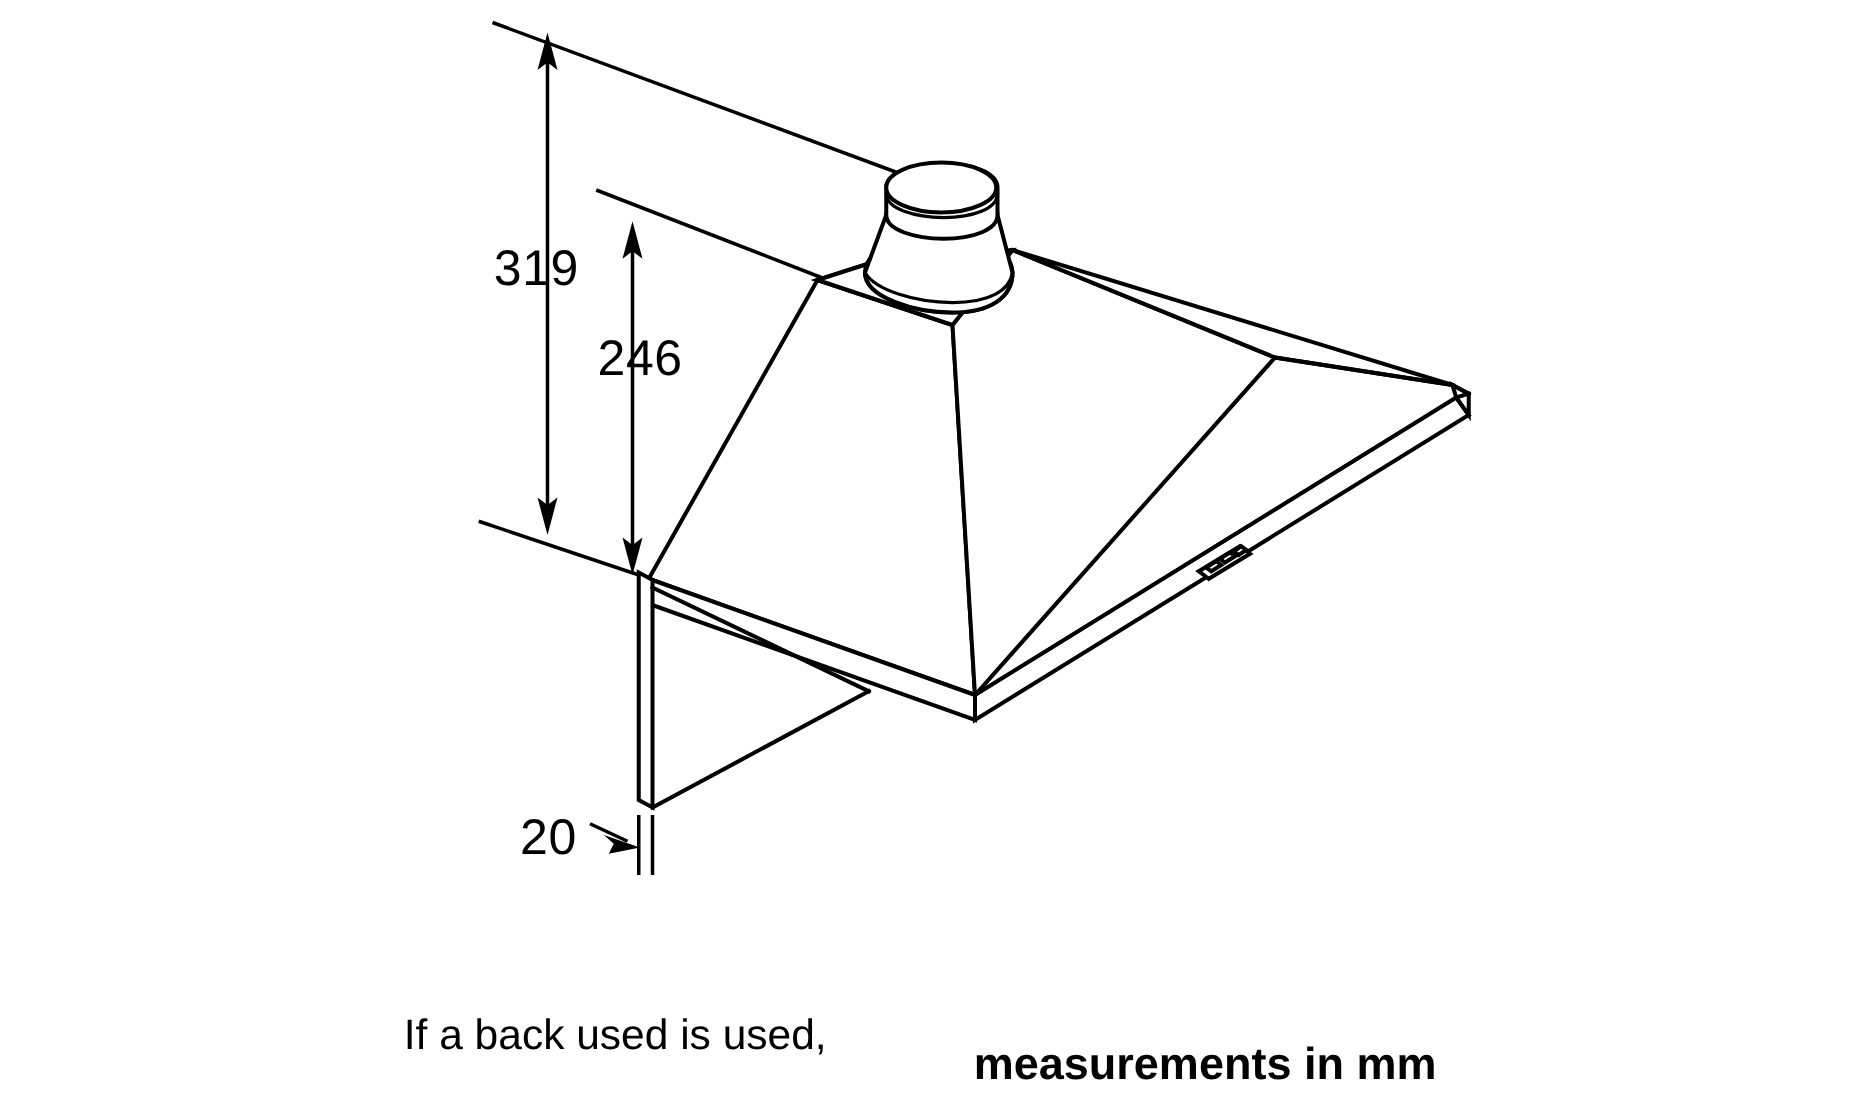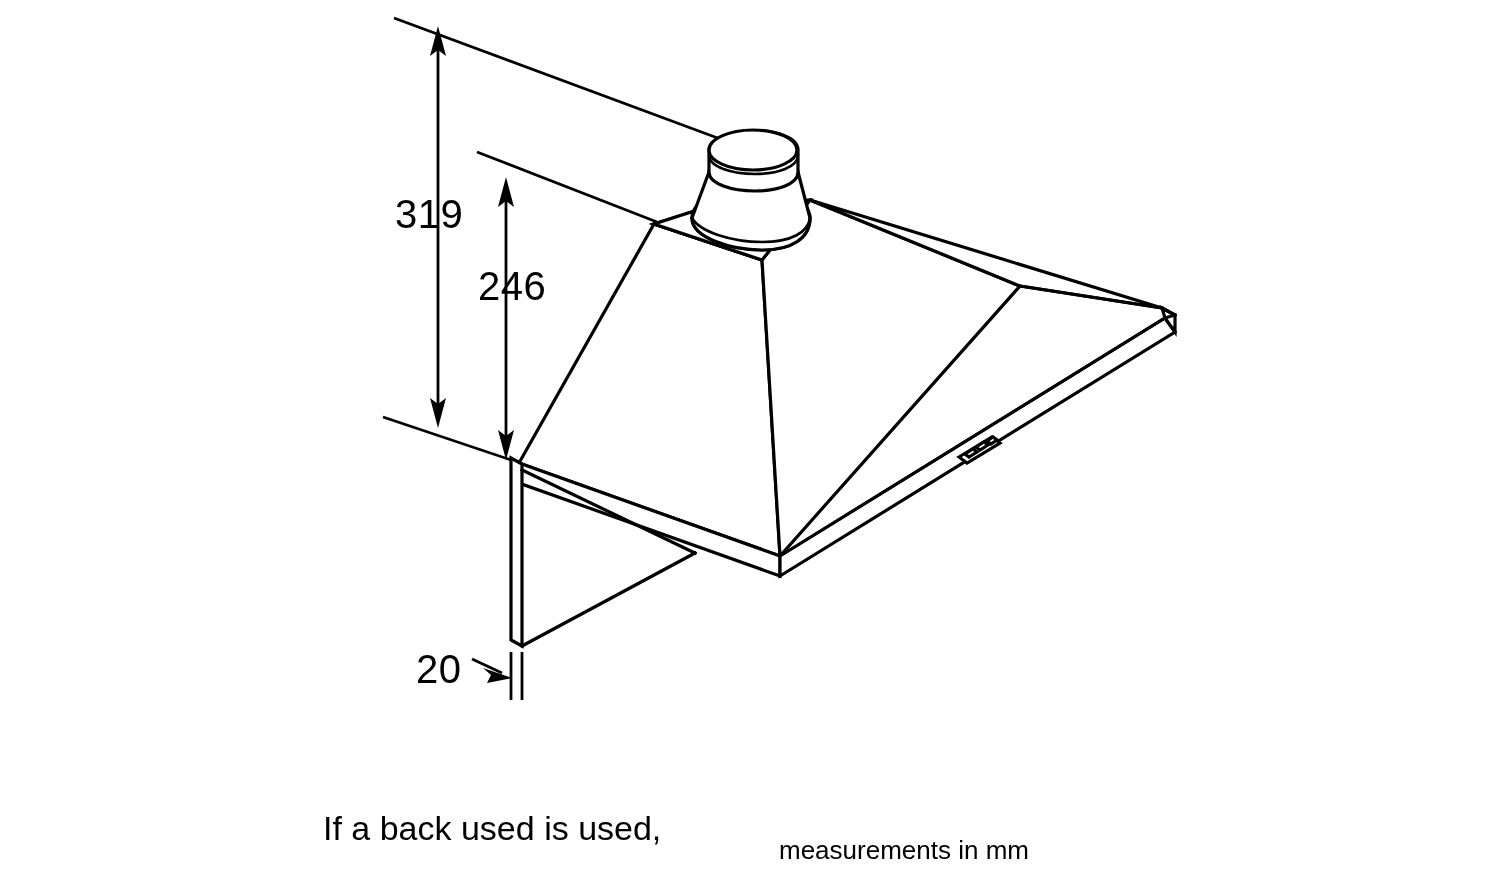--- a/index.html
+++ b/index.html
@@ -79,21 +79,22 @@
     color: #000000;
     white-space: pre;
   }
   #note-backpanel {
     left: 323px;
     top: 726px;
   }
   #note-units {
     left: 779px;
     top: 830px;
-    font-size: 26px;
+    font-size: 36px;
+    font-weight: bold;
   }
 </style>
 </head>
 <body>
 
 <div id="drawing-root">
 
   <svg class="diagram" viewBox="0 0 1500 880">
 
     <g>

